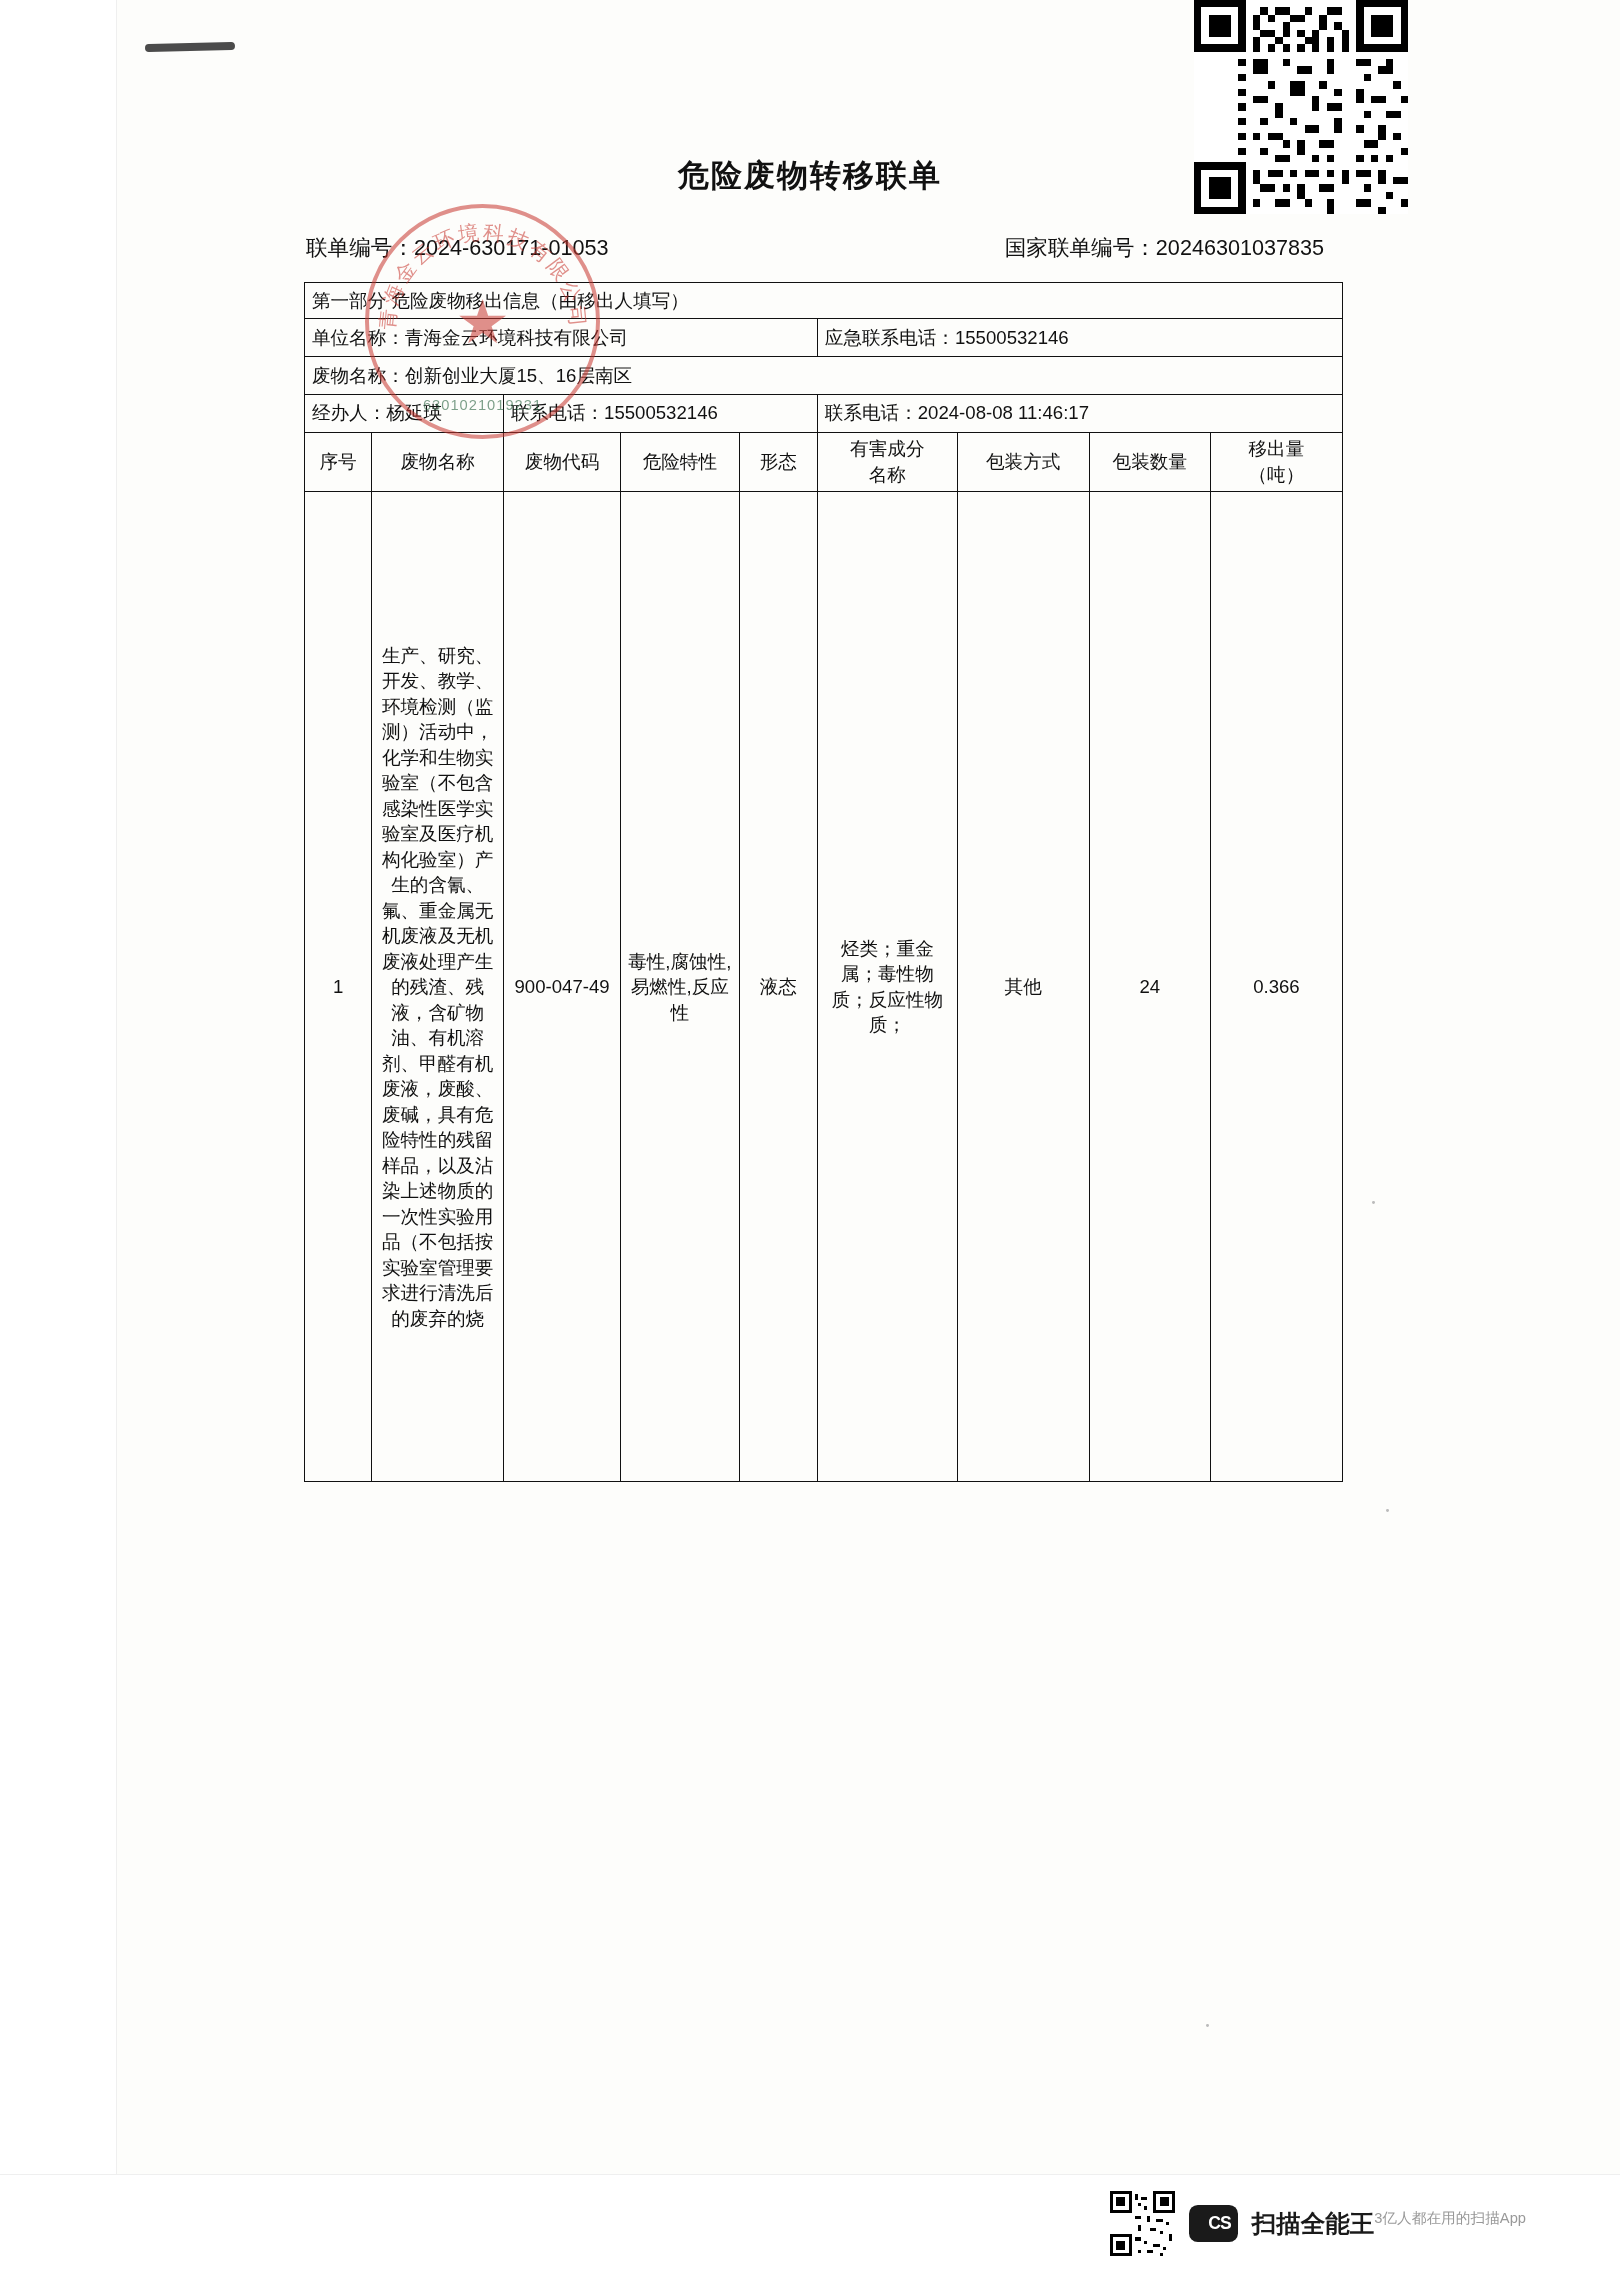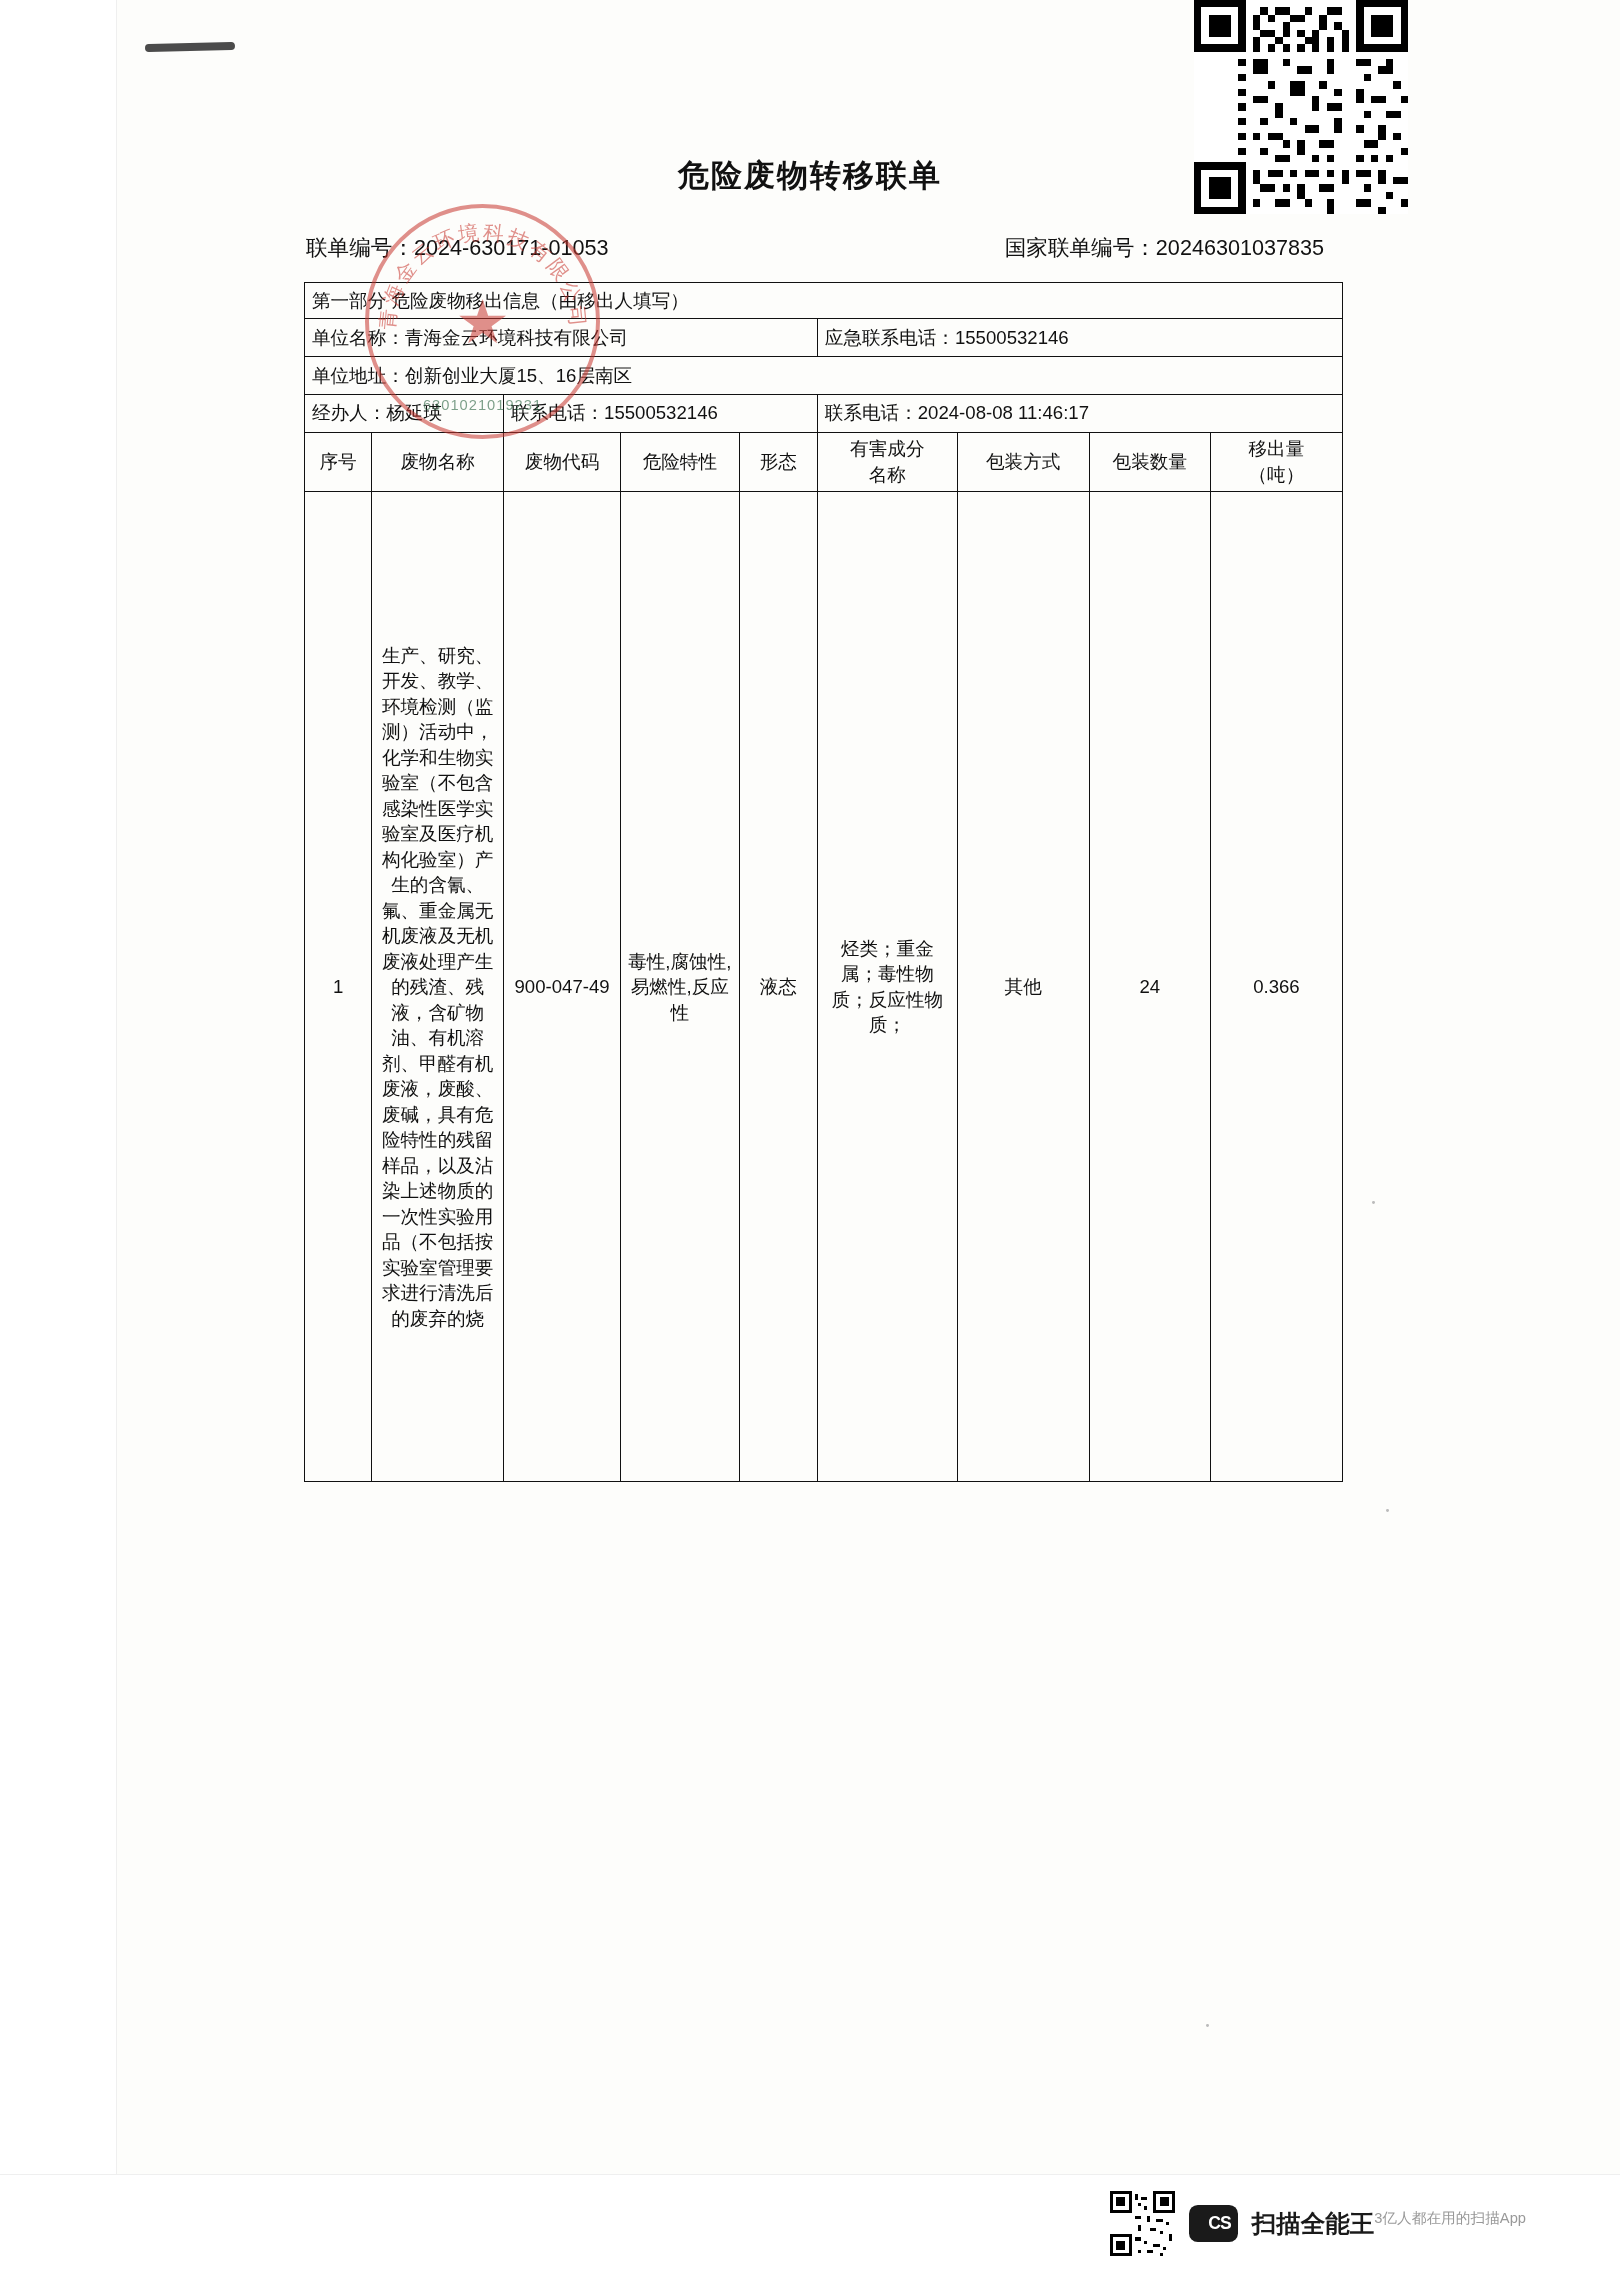--- a/index.html
+++ b/index.html
@@ -382,21 +382,21 @@
       <tr>
         <td class="field" colspan="5">
           <span>单位名称：</span><span>青海金云环境科技有限公司</span>
         </td>
         <td class="field" colspan="4">
           <span>应急联系电话：</span><span>15500532146</span>
         </td>
       </tr>
       <tr>
         <td class="field" colspan="9">
-          <span>单位地址：</span><span>创新创业大厦15、16层南区</span>
+          <span>废物名称：</span><span>创新创业大厦15、16层南区</span>
         </td>
       </tr>
       <tr>
         <td class="field" colspan="2">
           <span>经办人：</span><span>杨延瑛</span>
         </td>
         <td class="field" colspan="3">
           <span>联系电话：</span><span>15500532146</span>
         </td>
         <td class="field" colspan="4">

